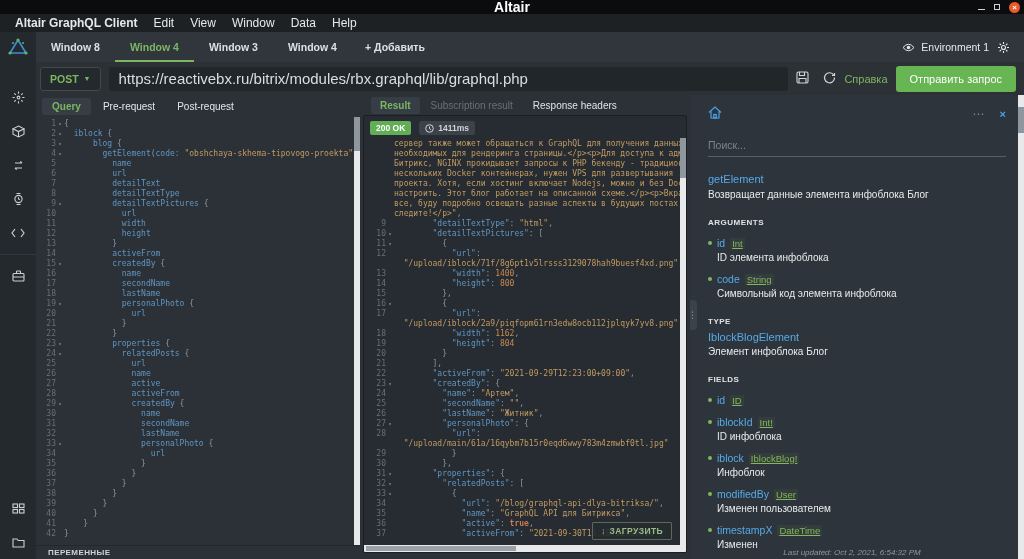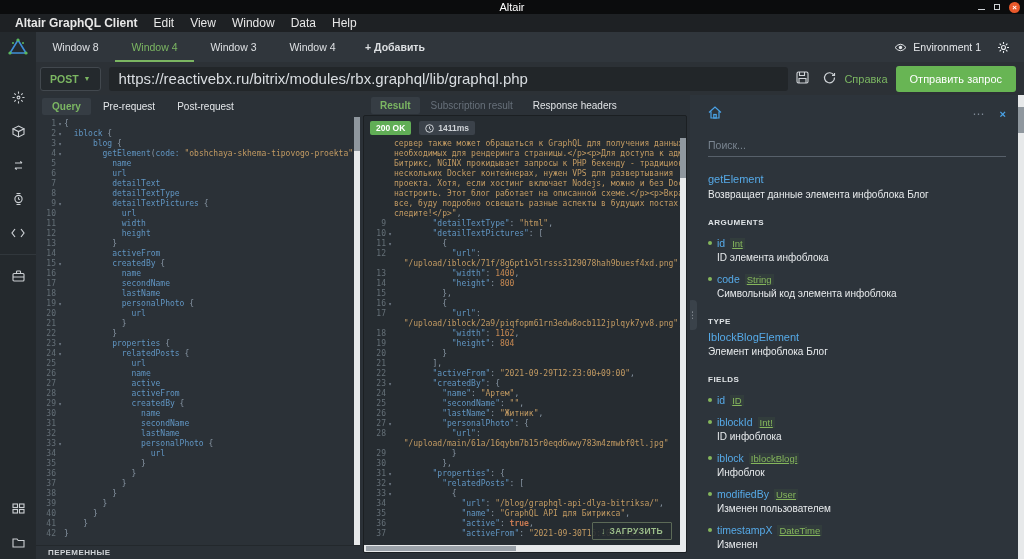--- a/index.html
+++ b/index.html
@@ -2,40 +2,40 @@
 <html><head>
 <meta charset="utf-8">
 <style>
   * { margin:0; padding:0; box-sizing:border-box; }
   html,body { background:#14171a; }
   body { font-family:"Liberation Sans", sans-serif; }
   .app { position:relative; width:1024px; height:559px; background:#2b3137; overflow:hidden; display:flex; flex-direction:column; }
 
   
   .titlebar { height:14px; background:#0b0c0d; position:relative; display:flex; align-items:center; justify-content:center; flex:0 0 auto; }
-  .titlebar .wtitle { color:#fff; font-size:11px; font-weight:normal; }
+  .titlebar .wtitle { color:#fff; font-size:14px; font-weight:bold; }
   .wcontrols { position:absolute; right:4px; top:0; height:14px; display:flex; align-items:center; gap:9px; }
   .minbar { width:7px; height:1px; background:#cfd3d7; margin-top:4px; }
   .restoresq { width:6px; height:6px; border:1px solid #cfd3d7; }
   .closecirc { width:11px; height:11px; border-radius:50%; background:#e9592b; color:#fff; font-size:8px; line-height:11px; text-align:center; font-weight:bold; }
 
   
   .menubar { height:18px; background:#1e2124; display:flex; align-items:center; padding-left:8px; gap:2px; flex:0 0 auto; }
   .menu-item { color:#e8e8e8; font-size:12px; padding:0 7px; }
   .menu-item.first { font-weight:bold; }
 
   
   .tabbar { height:30px; background:#30363c; display:flex; align-items:stretch; flex:0 0 auto; }
   .logobox { width:36px; background:#24292d; display:flex; align-items:center; justify-content:center; flex:0 0 auto; }
   .wtabs { display:flex; align-items:stretch; }
-  .wtab { width:79px; display:flex; align-items:center; justify-content:center; color:#dde0e3; font-size:10.5px; font-weight:normal; position:relative; }
+  .wtab { width:79px; display:flex; align-items:center; justify-content:center; color:#dde0e3; font-size:10.5px; font-weight:bold; position:relative; }
   .wtab.active { color:#7bb662; }
   .wtab.active::after { content:""; position:absolute; left:0; right:0; bottom:0; height:2px; background:#7bb662; }
   .wtab.addtab { width:86px; font-weight:bold; }
-  .tabbar-right { margin-left:auto; display:flex; align-items:center; gap:16px; padding-right:14px; }
+  .tabbar-right { margin-left:auto; display:flex; align-items:center; gap:8px; padding-right:14px; }
   .envbtn { display:flex; align-items:center; gap:6px; color:#e6e9ec; font-size:10.5px; }
   .iconbtn svg { display:block; }
 
   
   .bodyrow { flex:1; display:flex; min-height:0; }
   .sidebar { width:36px; background:#24292d; display:flex; flex-direction:column; align-items:center; padding-top:18px; flex:0 0 auto; }
   .sb-icon { width:36px; height:34px; display:flex; align-items:center; justify-content:center; color:#ccd0d4; }
   .sb-sep { width:36px; height:1px; background:#31373c; margin:4px 0; }
   .sb-spacer { flex:1; }
   .rightcol { flex:1; display:flex; flex-direction:column; min-width:0; }
@@ -485,20 +485,21 @@
               </div>
               <div class="doc-entry">
                 <div class="doc-ehead">
                   <span class="doc-bullet"></span>
                   <span class="doc-fname">timestampX</span>
                   <span class="doc-ftype">DateTime</span>
                 </div>
                 <div class="doc-edesc">Изменен</div>
               </div>
             </div>
+          <div class="docsfooter">Last updated: Oct 2, 2021, 6:54:32 PM</div>
           <div class="docscroll">
               <div class="docthumb"></div>
             </div>
         </div>
       </div>
     </div>
   </div>
 </div>
 
 </body></html>

